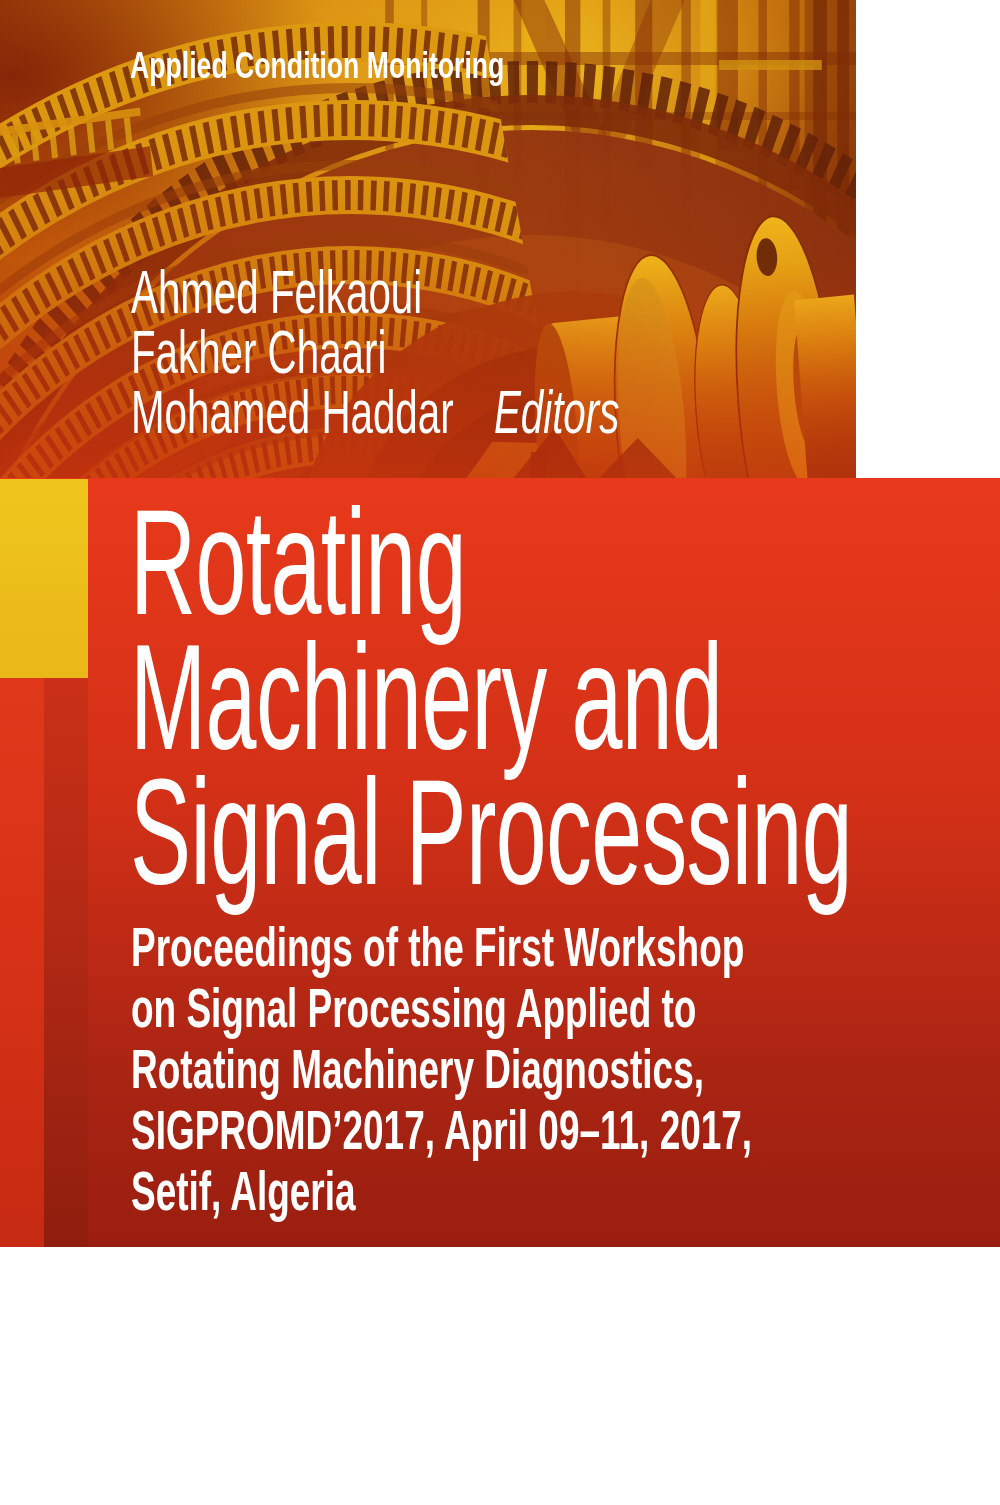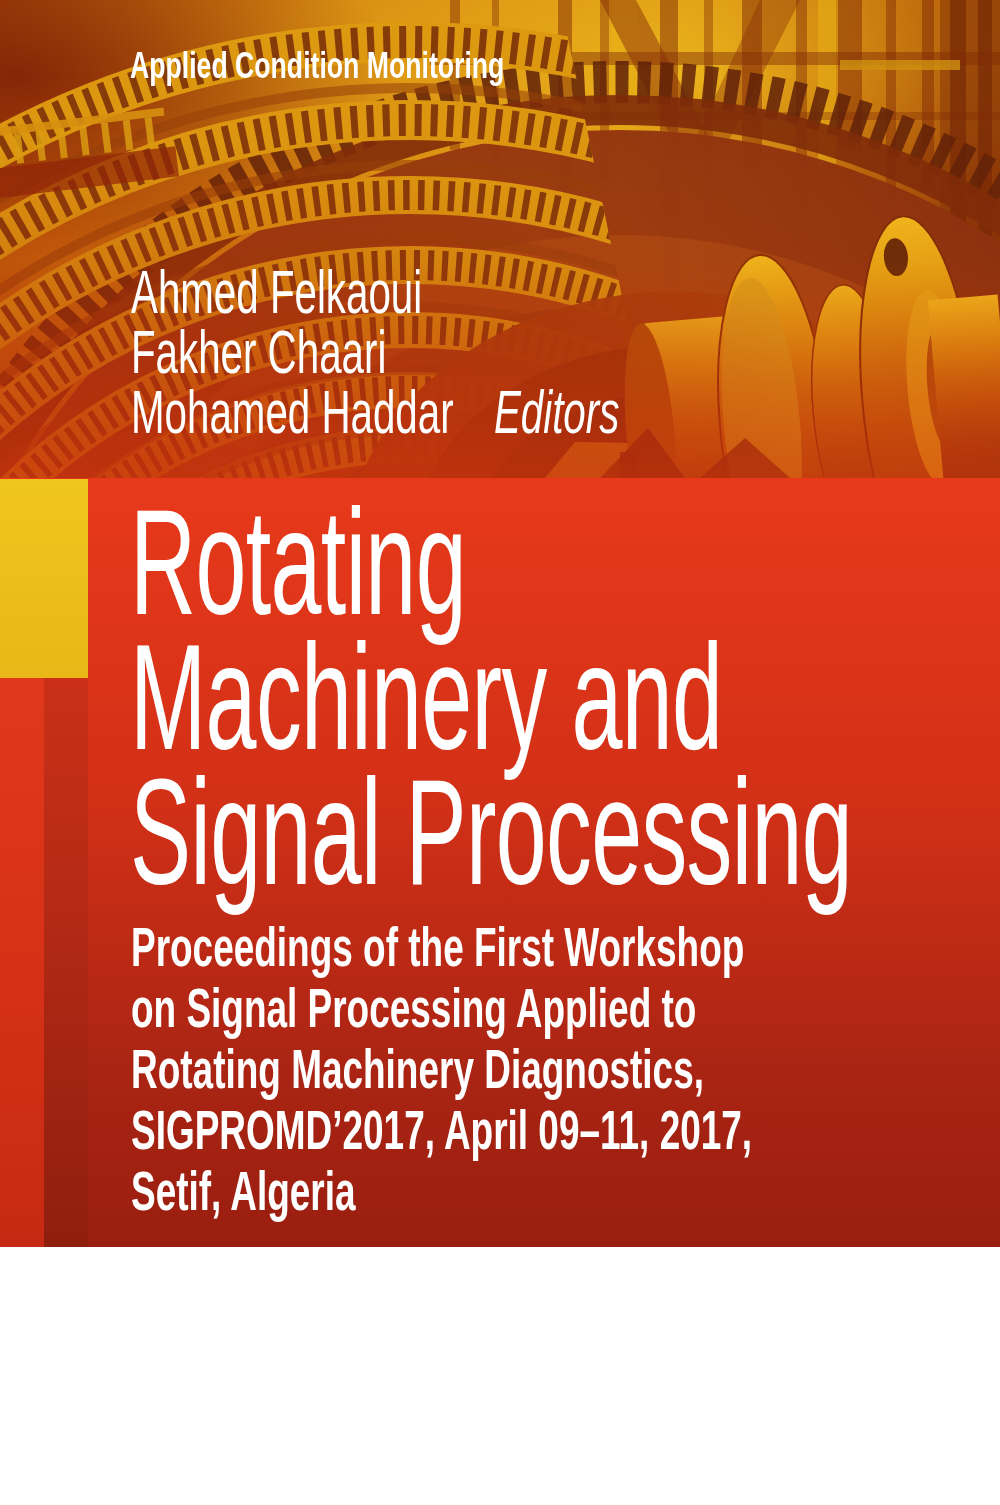--- a/index.html
+++ b/index.html
@@ -1,21 +1,21 @@
 <!DOCTYPE html>
 <html><head>
 <meta charset="utf-8">
 <style>
   html,body{margin:0;padding:0;background:#ffffff;}
   .cover{
     position:relative; width:1000px; height:1505px; overflow:hidden;
     font-family:"Liberation Sans", sans-serif;
   }
   
-  .photo{position:absolute;left:0;top:0;width:1000px;height:478px;}
+  .photo{position:absolute;left:0;top:0;width:856px;height:478px;}
   .photo svg{display:block;width:100%;height:100%;}
   .series{
     position:absolute; left:130px; top:47px; color:#fff;
     font-size:37px; font-weight:bold; line-height:37px;
     transform:scaleX(.72); transform-origin:left top; white-space:nowrap;
   }
   .editors{
     position:absolute; left:131px; top:262px; color:#fff;
     font-size:62px; line-height:60px; font-weight:normal;
     transform:scaleX(.65); transform-origin:left top; white-space:nowrap;

